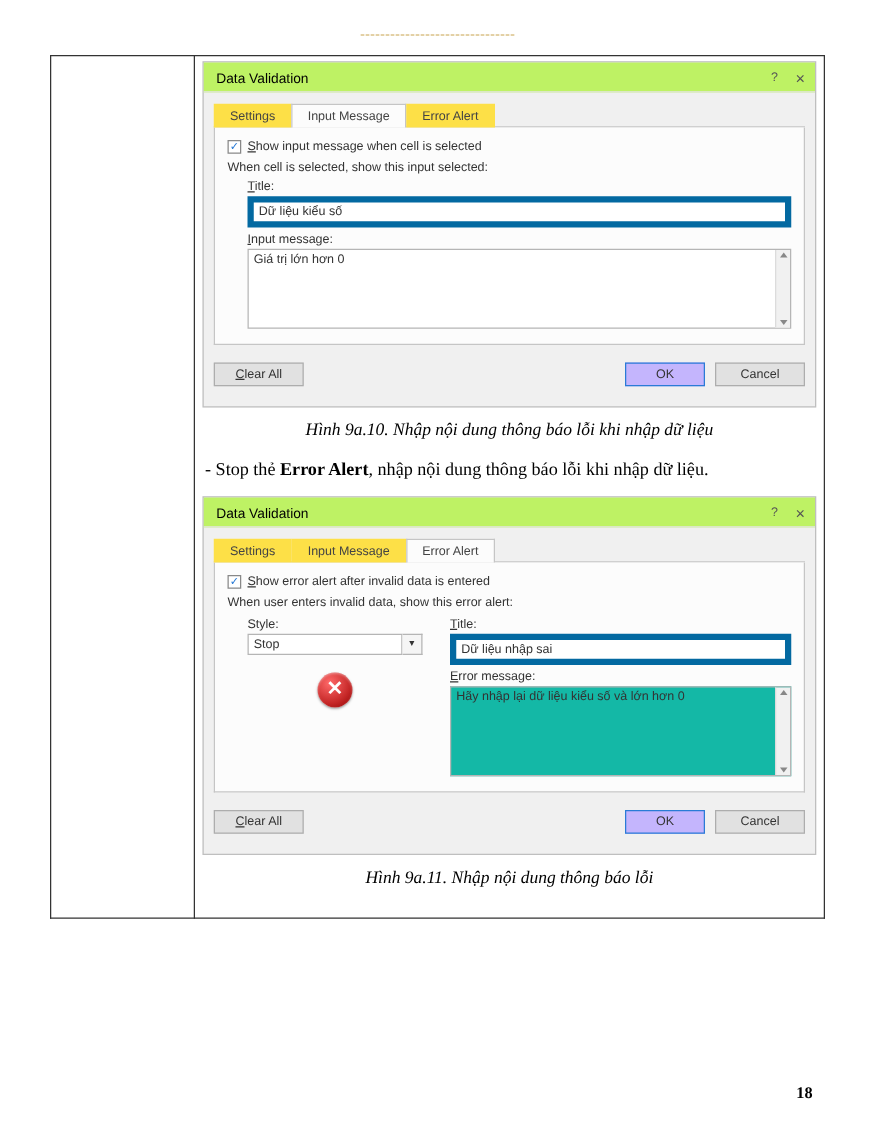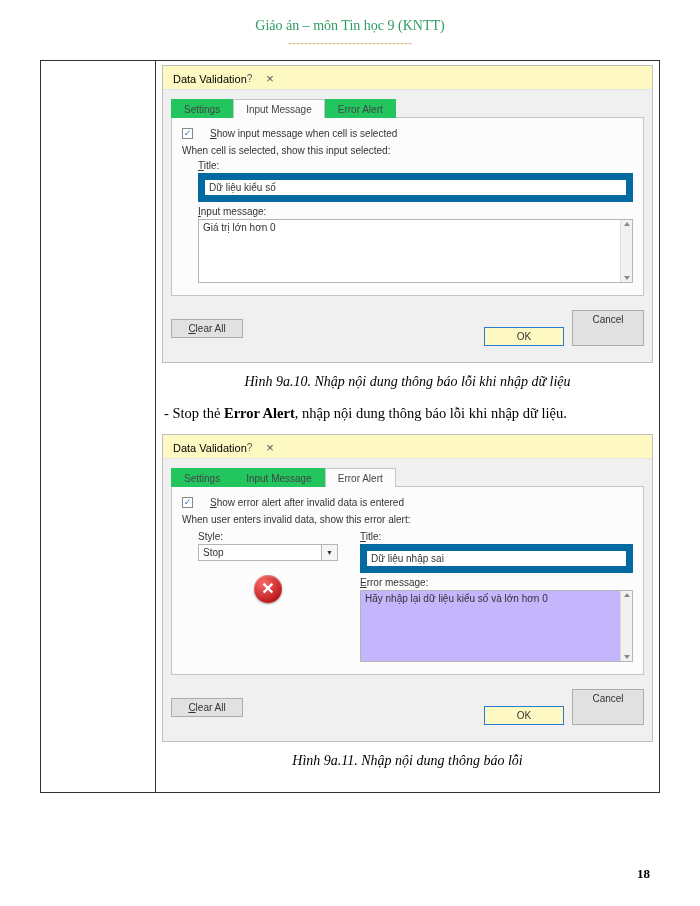--- a/index.html
+++ b/index.html
@@ -10,78 +10,77 @@
   .doc-title { color: #2a9d5f; font-size: 14px; font-family: "Times New Roman", serif; }
   .doc-dashes { color: #d2b46e; font-size: 12px; margin: 2px 0; letter-spacing: 0; }
   .doc-subtitle { color: #c93b3b; font-size: 14px; font-family: "Times New Roman", serif; }
 
   .content-table { border-collapse: collapse; width: 100%; margin-top: 10px; }
   .content-table td { border: 1px solid #333; vertical-align: top; padding: 0; }
   .left-col { width: 115px; }
   .right-col { width: auto; padding: 4px 6px 12px 6px !important; }
 
   .dialog { border: 1px solid #bfbfbf; background: #f0f0f0; margin: 0 0 8px 0; font-size: 10px; color: #333; }
-  .dialog-title { display:flex; align-items:center; padding: 6px 8px 4px 10px; background: #fef9c3; border-bottom: 1px solid #e5e5e5;}
+  .dialog-title { display:flex; align-items:center; justify-content: space-between; padding: 6px 8px 4px 10px; background: #bef264; border-bottom: 1px solid #e5e5e5;}
   .dialog-title-text { color: #000; font-size: 11px; }
   .dialog-title-right { display:flex; gap: 14px; align-items:center; color:#555; }
   .qmark { font-weight: normal; }
   .close-x { font-size: 13px; line-height: 1; }
 
   .tabset { margin: 8px 8px 0 8px; border-bottom: 1px solid #c5c5c5; display:flex; align-items:flex-end; }
-  .tab { padding: 4px 12px 3px 12px; border: 1px solid transparent; border-bottom: none; font-size: 10px; color: #444; position:relative; top:1px; background:#22c55e; }
+  .tab { padding: 4px 12px 3px 12px; border: 1px solid transparent; border-bottom: none; font-size: 10px; color: #444; position:relative; top:1px; background:#fde047; }
   .tab.active { border-color: #c5c5c5; background: #fcfcfc; }
 
   .panel { border: 1px solid #c5c5c5; border-top:none; margin: 0 8px 8px 8px; padding: 10px 10px 12px 10px; background: #fcfcfc; }
 
-  .chk-row { display:flex; align-items:center; gap:17px; margin-bottom: 6px; }
+  .chk-row { display:flex; align-items:center; gap:5px; margin-bottom: 6px; }
   .chk { width:11px; height:11px; border:1px solid #888; background:#fff; display:flex; align-items:center; justify-content:center; }
   .chk::after { content:"✓"; font-size:9px; color:#2a7bd6; line-height:1; }
 
   .subtext { margin: 4px 0 2px 0; color:#333; }
   .form-indent { margin-left: 16px; }
   .lbl { display:block; margin: 4px 0 2px 0; }
-  .txt-input { width: 100%; border: 7px solid #0369a1; background:#fff; padding: 2px 4px; font-size:10px; color:#333; }
+  .txt-input { width: 100%; border: 5px solid #0369a1; background:#fff; padding: 2px 4px; font-size:10px; color:#333; }
   .textarea { width:100%; height: 64px; border:1px solid #b5b5b5; background:#fff; padding: 2px 4px; font-size:10px; color:#333; position:relative; }
   .scroll-y { position:absolute; right:0; top:0; bottom:0; width:12px; background:#f1f1f1; border-left:1px solid #dcdcdc; }
   .scroll-y::before, .scroll-y::after { content:""; position:absolute; left:3px; width:0; height:0; border-left:3px solid transparent; border-right:3px solid transparent; }
   .scroll-y::before { top:2px; border-bottom:4px solid #888; }
   .scroll-y::after { bottom:2px; border-top:4px solid #888; }
 
   .btn-row { display:flex; justify-content:space-between; align-items:center; padding: 6px 8px 16px 8px; }
   .btn { background:#e1e1e1; border:1px solid #adadad; padding: 3px 0; font-size: 10px; text-align:center; width: 72px; }
-  .btn.primary { border-color:#2a7bd6; background:#fef9c3; width: 80px; margin-top: 17px; }
+  .btn.primary { border-color:#2a7bd6; background:#c4b5fd; width: 64px; }
   .btn-right { display:flex; gap:8px; }
 
   .caption { font-family: "Times New Roman", serif; font-style: italic; font-size: 14px; text-align:center; margin: 4px 0 8px 0; line-height: 1.6; }
   .body-text { font-family: "Times New Roman", serif; font-size: 14.5px; line-height: 1.7; margin: 4px 2px 8px 2px; }
   .body-text strong { font-weight: bold; font-style: normal; }
 
   .style-row { display:flex; gap: 22px; }
   .style-col { flex: 0 0 140px; }
   .title-col { flex: 1; }
   .select-wrap { display:flex; }
   .select-box { flex:1; border:1px solid #b5b5b5; background:#fff; padding:2px 4px; font-size:10px; }
   .select-btn { width:16px; border:1px solid #b5b5b5; border-left:none; background:#f5f5f5; display:flex; align-items:center; justify-content:center; font-size:7px; }
 
   .stop-icon { width:28px; height:28px; border-radius:50%; background: radial-gradient(circle at 35% 30%, #ff6a6a, #c62828 60%, #8e0000 100%); display:flex; align-items:center; justify-content:center; margin: 14px auto 0 auto; box-shadow: 0 1px 2px rgba(0,0,0,.4), inset 0 1px 2px rgba(255,255,255,.4); }
   .stop-icon span { color:#fff; font-weight:bold; font-size:16px; line-height:1; }
 
-  .error-msg-box { width:100%; height:72px; border:1px solid #b5b5b5; background:#c4b5fd; padding:2px 4px; font-size:10px; color:#333; position:relative; }
+  .error-msg-box { width:100%; height:72px; border:1px solid #b5b5b5; background:#14b8a6; padding:2px 4px; font-size:10px; color:#333; position:relative; }
 
   .page-num { position:absolute; bottom: 24px; right: 50px; font-family: "Times New Roman", serif; font-weight: bold; font-size: 13px; }
 
   .u { text-decoration: underline; }
 </style>
 </head>
 <body>
 
 <div class="page">
 
   <div class="doc-header">
-    <div class="doc-title">Giáo án – môn Tin học 9 (KNTT)</div>
     <div class="doc-dashes">-------------------------------</div>
   </div>
 
   <table class="content-table">
     <tbody>
         <tr>
       <td class="left-col"></td>
       <td class="right-col">
 
         <div class="dialog">

